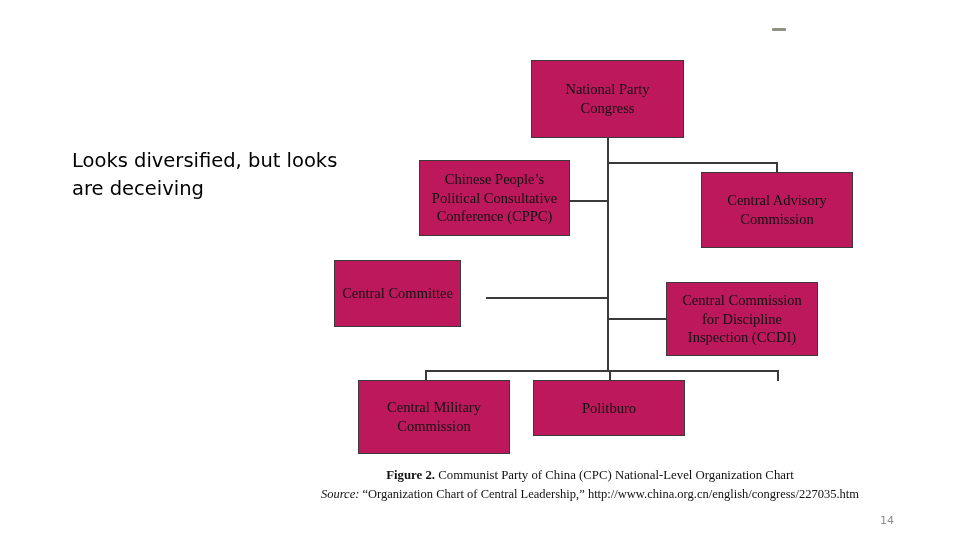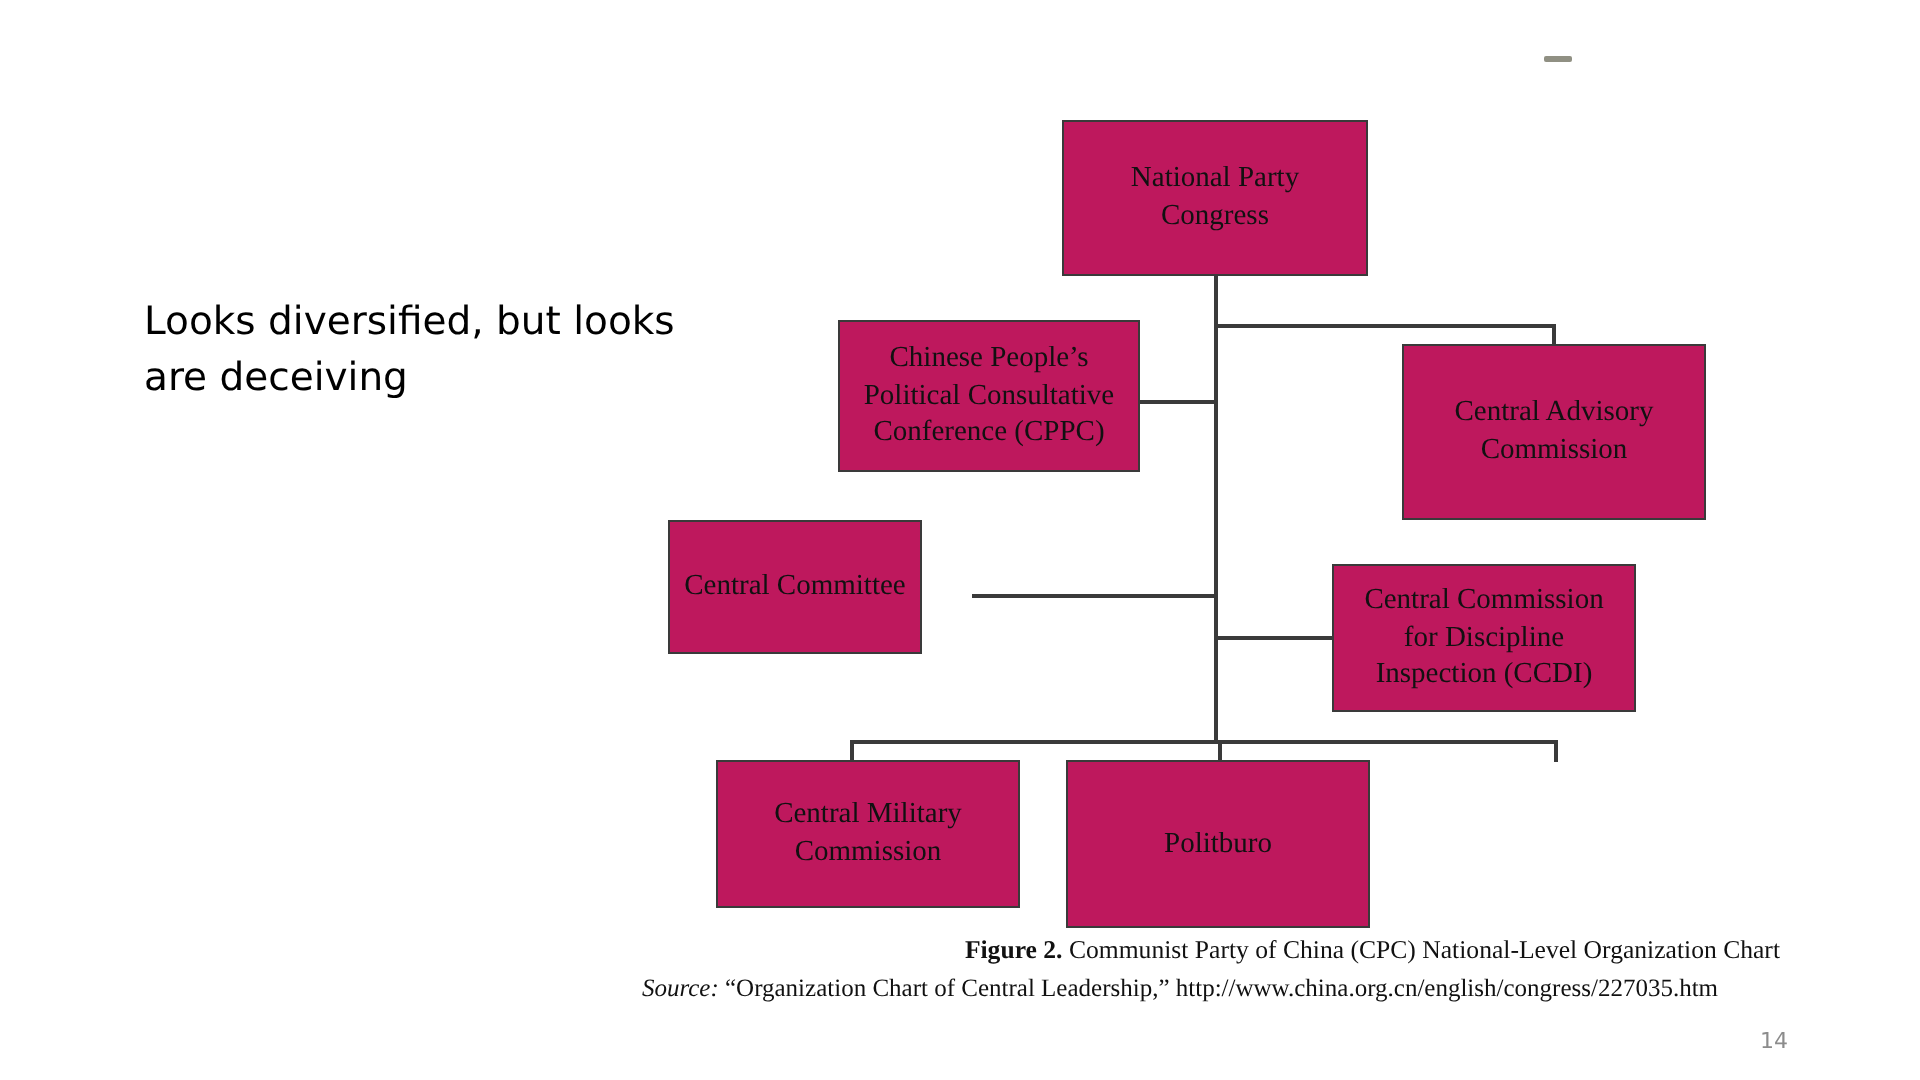--- a/index.html
+++ b/index.html
@@ -77,25 +77,25 @@
     line-height: 1.28;
     color: #111111;
     padding: 2px 6px;
     z-index: 3;
   }
   .node .label { display: block; }
 
   
   #node-npc   { left: 241px; top: 52px;  width: 153px; height: 78px; }
   #node-cppc  { left: 129px; top: 152px; width: 151px; height: 76px; }
-  #node-cac   { left: 411px; top: 164px; width: 152px; height: 88px; }
+  #node-cac   { left: 411px; top: 164px; width: 152px; height: 76px; }
   #node-cc    { left: 44px;  top: 252px; width: 127px; height: 67px; }
   #node-ccdi  { left: 376px; top: 274px; width: 152px; height: 74px; }
   #node-cmc   { left: 68px;  top: 372px; width: 152px; height: 74px; }
-  #node-pb    { left: 243px; top: 372px; width: 152px; height: 84px; }
+  #node-pb    { left: 243px; top: 372px; width: 152px; height: 56px; }
   #node-gs    { left: 410px; top: 372px; width: 153px; height: 76px; }
 
   
   .conn {
     position: absolute;
     background: #3a3a3a;
     z-index: 1;
   }
   .conn.v { width: 1.6px; }
   .conn.h { height: 1.6px; }
@@ -107,21 +107,20 @@
     top: 458px;
     width: 600px;
     text-align: center;
     font-family: "Liberation Serif", serif;
     color: #111111;
   }
   .caption-line1 {
     font-size: 12.8px;
     line-height: 1.45;
     white-space: nowrap;
-    text-align: right;
   }
   .caption-line1 .fig-no { font-weight: bold; }
   .caption-line2 {
     font-size: 12.5px;
     line-height: 1.45;
     white-space: nowrap;
   }
   .caption-line2 .src-label { font-style: italic; }
 
   

